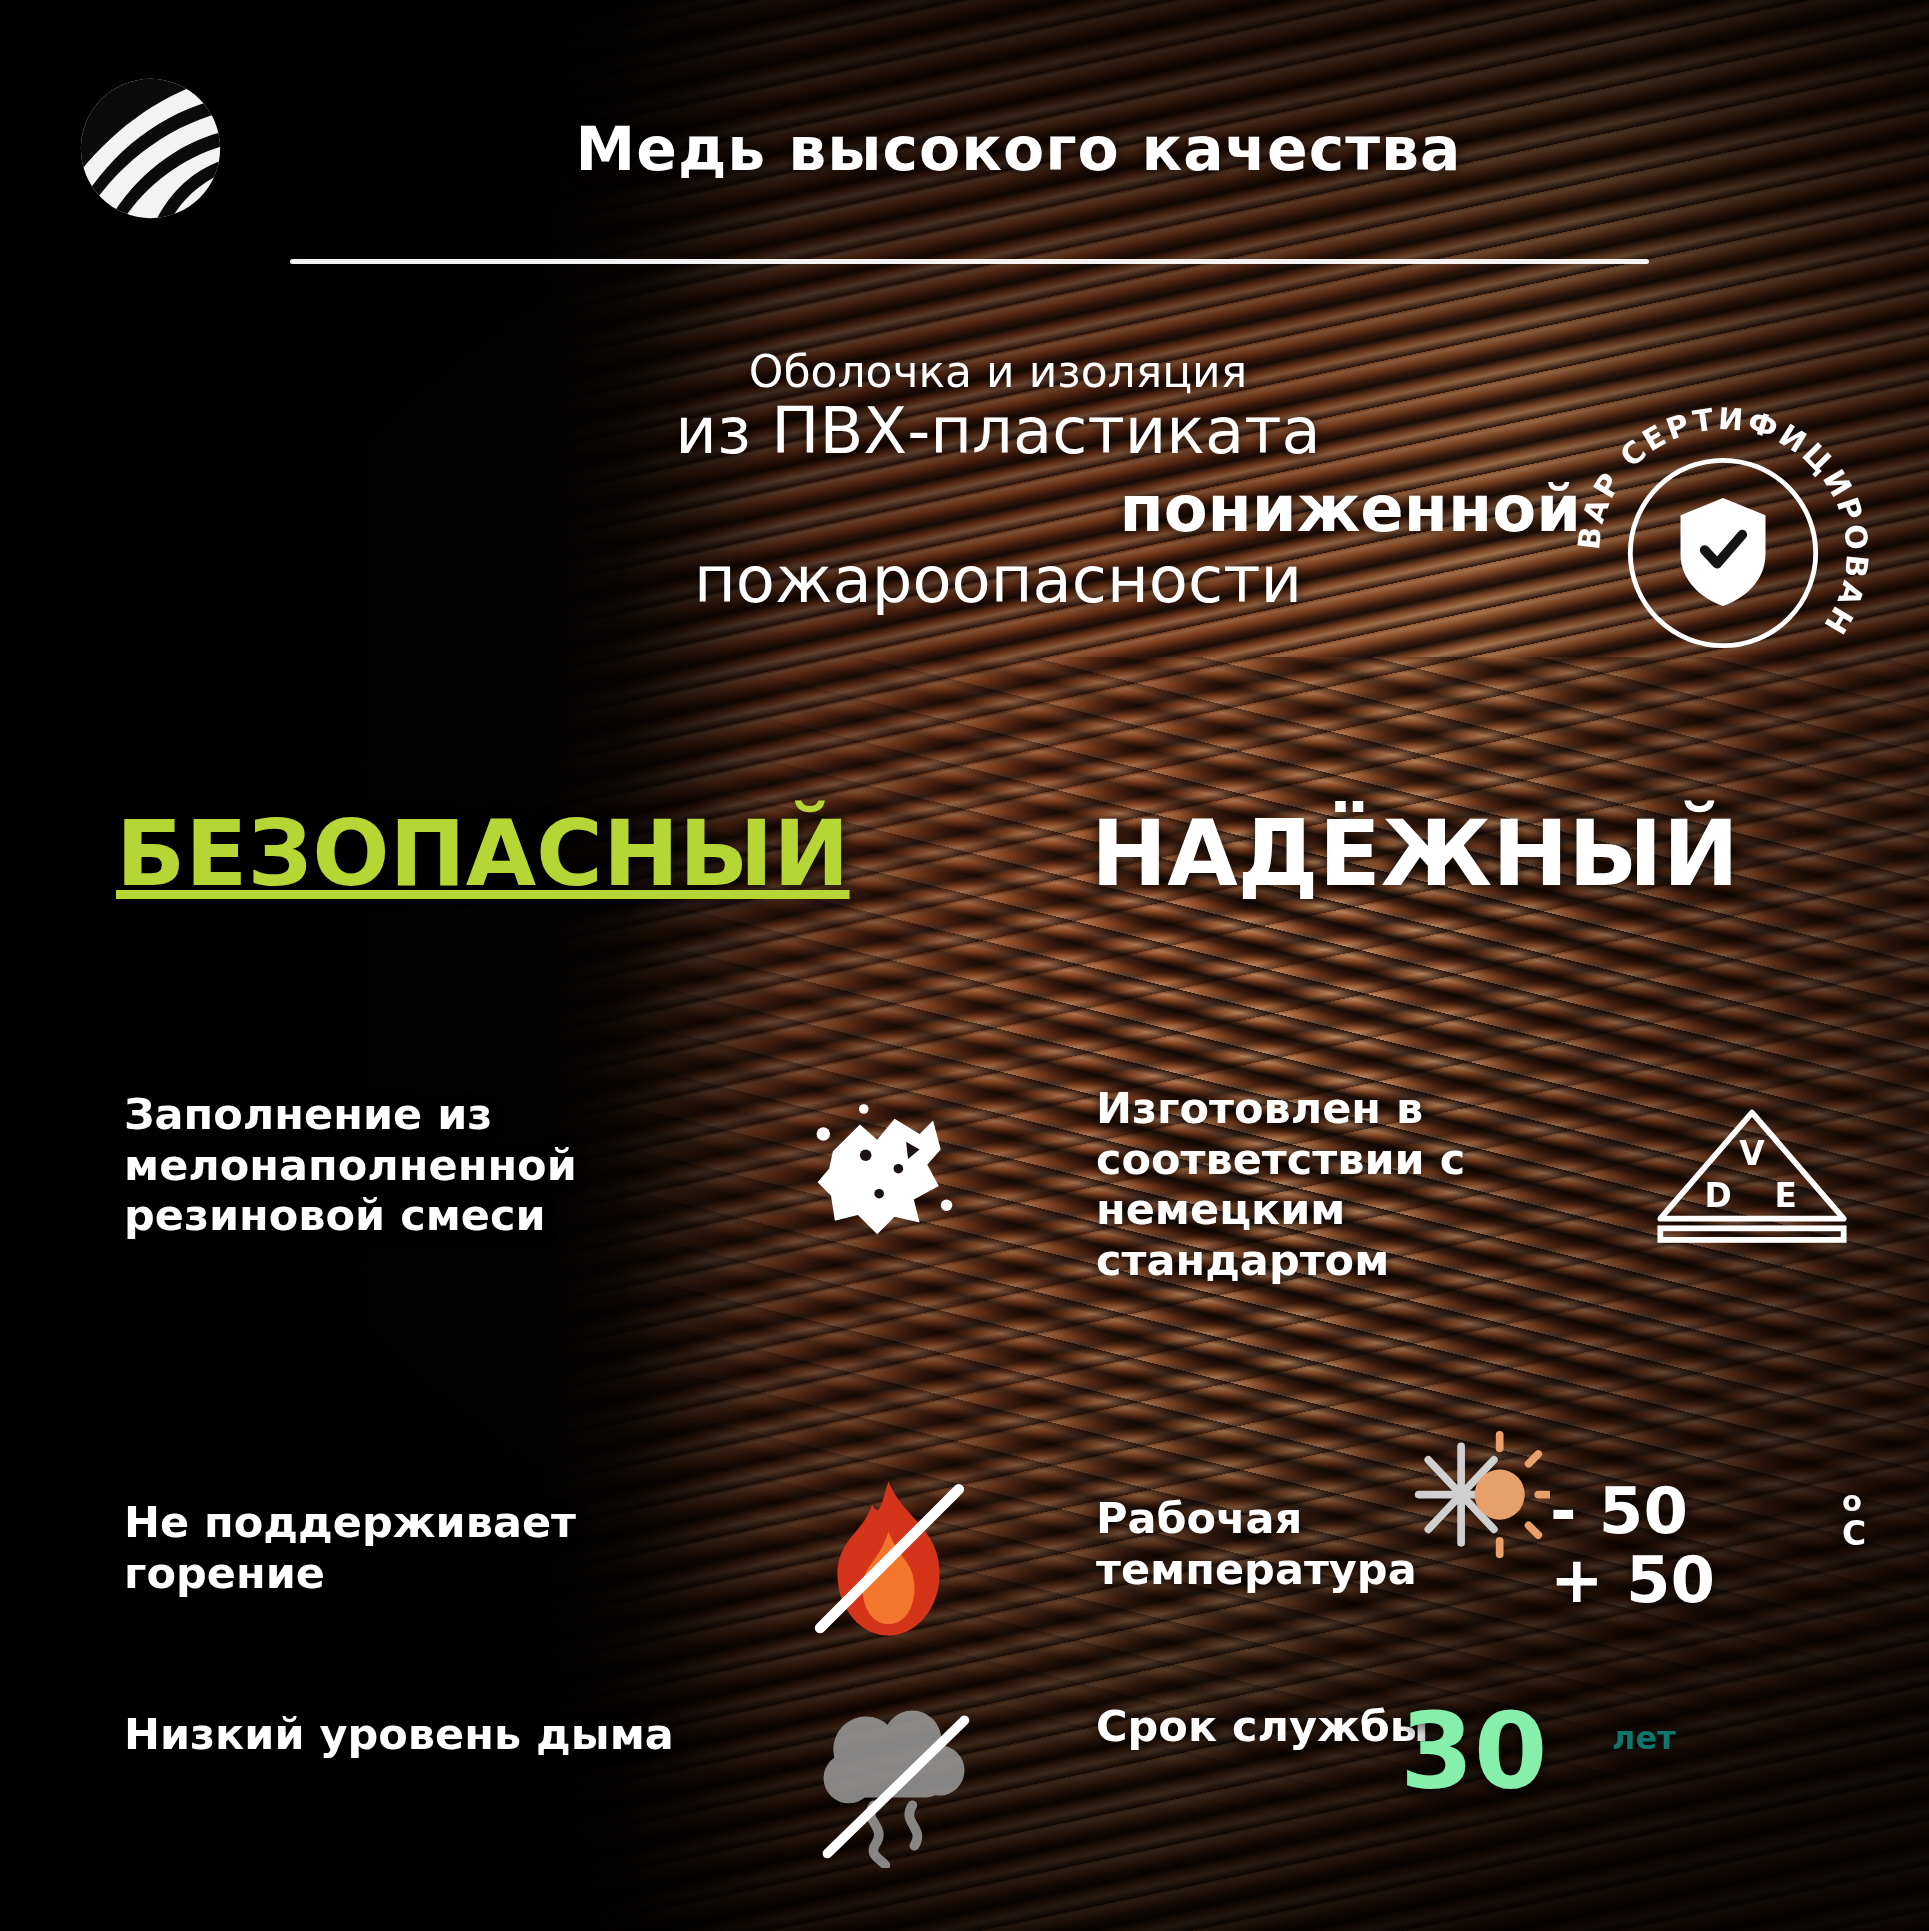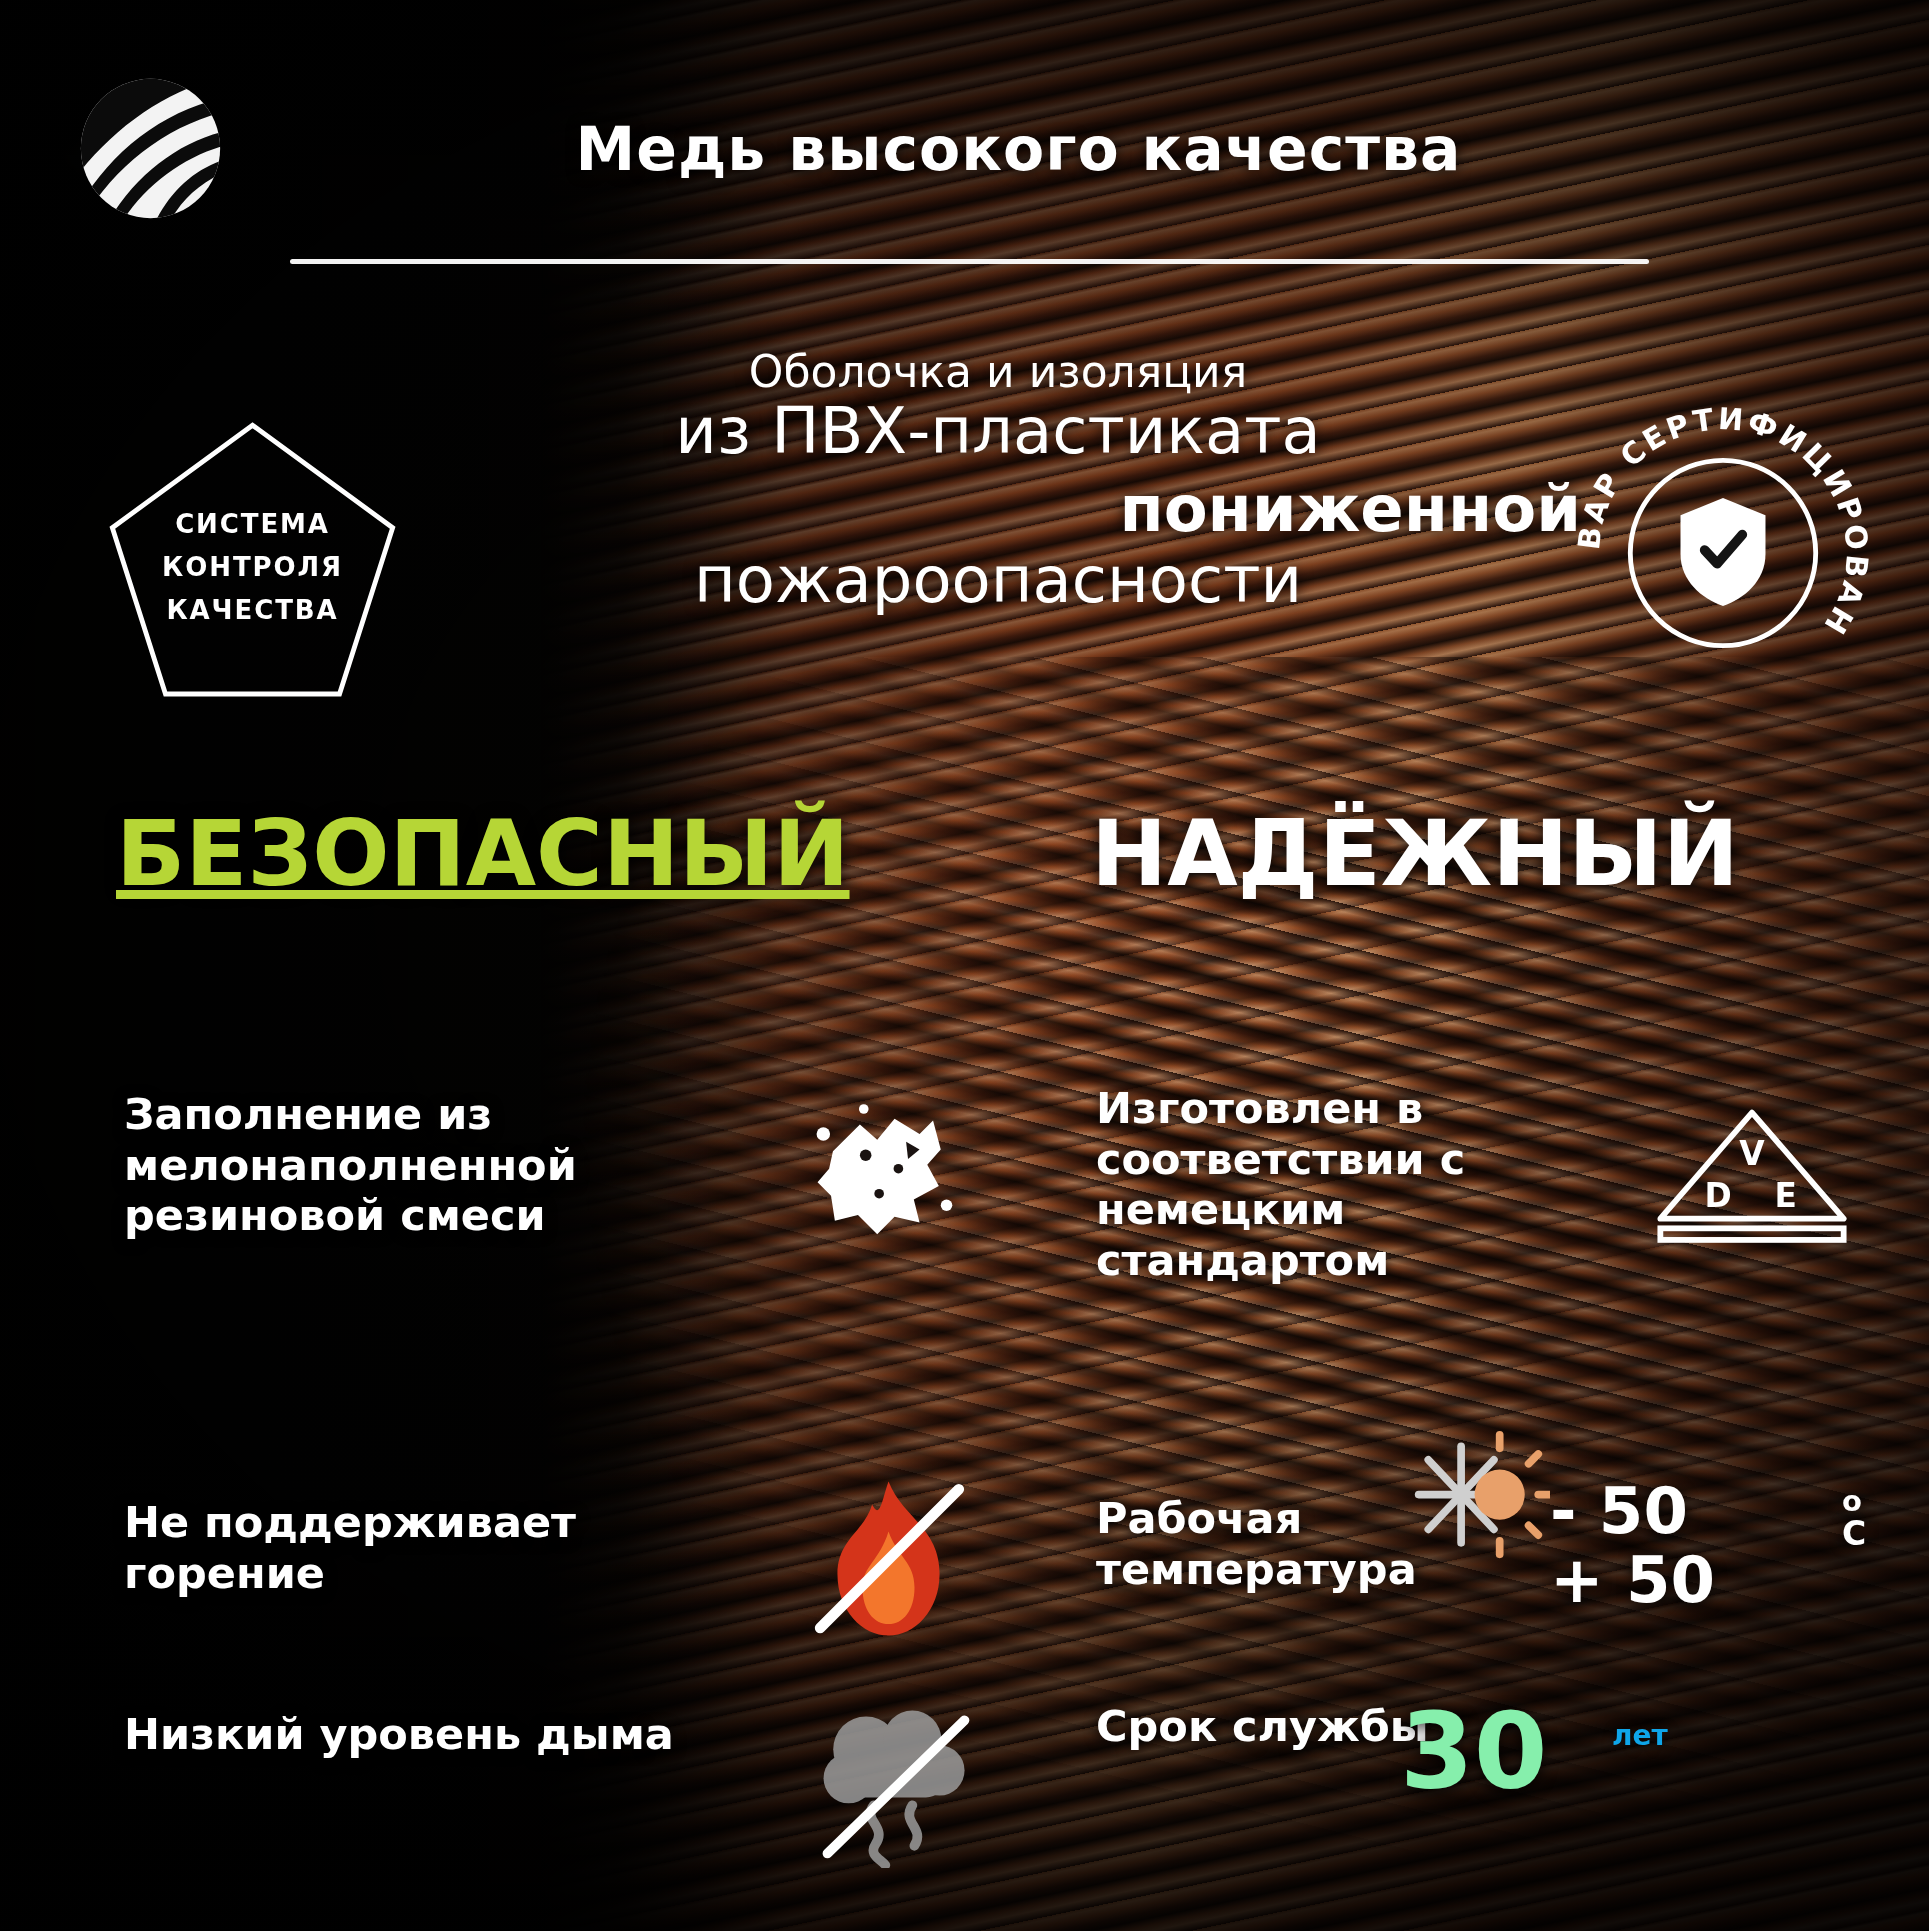--- a/index.html
+++ b/index.html
@@ -166,22 +166,22 @@
     font-size:33px;font-weight:bold;line-height:1.05;text-align:left;
   }
   .temp-values .unit .deg{font-size:29px;}
 
   .life-number{
     position:absolute;left:1400px;top:1699px;color:#86efac;
     font-size:106px;font-weight:bold;line-height:1;
     text-shadow:0 2.9px 15.4px rgba(0,0,0,.9);
   }
   .life-unit{
-    position:absolute;left:1612px;top:1719px;color:#0ea5e9;
-    font-size:28px;font-weight:bold;
+    position:absolute;left:1612px;top:1719px;color:#0f766e;
+    font-size:32px;font-weight:bold;
     text-shadow:0 1.9px 11.6px rgba(0,0,0,.9);
   }
 </style>
 </head>
 <body>
 
 <div class="poster">
 
   <div class="bg">
     <div class="bg-granules"></div>
@@ -214,30 +214,20 @@
     </div>
     <div class="hr"></div>
 
     <div class="subtitle">
       <span class="l1">Оболочка и изоляция</span>
       <span class="l2">из ПВХ-пластиката</span>
       <span class="l3">пониженной</span>
       <span class="l4">пожароопасности</span>
     </div>
 
-    <div class="pentagon-badge">
-      <svg viewBox="0 0 330 330" width="319" height="319" aria-hidden="true">
-        <polygon points="165,22 310,128 255,300 75,300 20,128" fill="none" stroke="#ffffff" stroke-width="5"></polygon>
-      </svg>
-      <div class="ptext">
-        <span>СИСТЕМА</span>
-        <span>КОНТРОЛЯ</span>
-        <span>КАЧЕСТВА</span>
-      </div>
-    </div>
 
     <div class="cert-badge">
       <svg viewBox="0 0 350 350" width="338" height="338" aria-hidden="true">
         <defs>
           <path id="certArc" d="M 175,175 m -128,0 a 128,128 0 1 1 256,0 a 128,128 0 1 1 -256,0"></path>
         </defs>
         <circle cx="175" cy="175" r="96" fill="none" stroke="#ffffff" stroke-width="5"></circle>
         <text font-family="DejaVu Sans, sans-serif" font-size="31" font-weight="bold" fill="#ffffff" letter-spacing="3">
           <textPath href="#certArc" startOffset="27%" text-anchor="middle">ТОВАР СЕРТИФИЦИРОВАН</textPath>
         </text>

